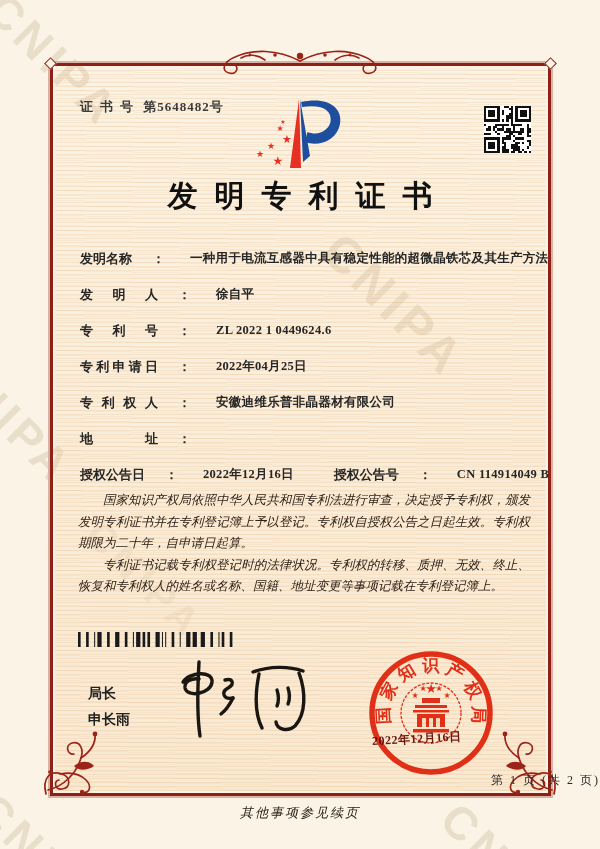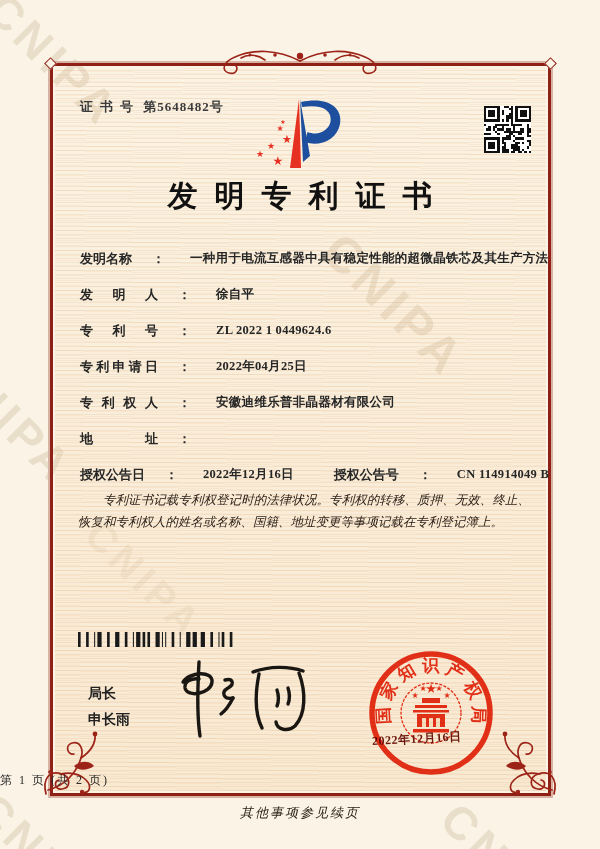--- a/index.html
+++ b/index.html
@@ -78,21 +78,21 @@
   .director{position:absolute;left:88px;top:680px;z-index:3;
             font-family:"Liberation Sans","DejaVu Sans",sans-serif;
             font-size:14px;font-weight:600;color:#222;line-height:26px;}
   .signature{position:absolute;left:165px;top:652px;z-index:4;}
   .seal{position:absolute;left:366px;top:648px;z-index:4;mix-blend-mode:multiply;opacity:0.95;}
   .seal-date{
     position:absolute;left:372px;top:730px;z-index:5;width:116px;
     font-size:12px;font-weight:bold;color:#6f1a10;letter-spacing:0.5px;
     transform:rotate(-3deg);white-space:nowrap;mix-blend-mode:multiply;
   }
-  .page-no{position:absolute;left:0;right:0;top:772px;z-index:3;text-align:left;
+  .page-no{position:absolute;left:0;right:0;top:772px;z-index:3;text-align:right;
            font-size:12px;color:#2a2a2a;letter-spacing:2px;}
   .footer-note{position:absolute;left:0;right:0;top:804px;z-index:3;text-align:center;
                font-size:13px;font-style:italic;color:#2e2218;letter-spacing:2px;}
 </style>
 </head>
 <body>
 
 <div class="wm wm1">CNIPA</div>
 <div class="wm wm2">CNIPA</div>
 <div class="wm wm3">CNIPA</div>
@@ -344,20 +344,21 @@
       <span class="colon">：</span>
       <span class="val">2022年12月16日</span>
     <span class="grant-gap"></span>
     <span>授权公告号</span>
       <span class="colon">：</span>
       <span class="val">CN 114914049 B</span>
   </div>
 </div>
 
 <div class="paras">
+  <p>国家知识产权局依照中华人民共和国专利法进行审查，决定授予专利权，颁发发明专利证书并在专利登记簿上予以登记。专利权自授权公告之日起生效。专利权期限为二十年，自申请日起算。</p>
   <p>专利证书记载专利权登记时的法律状况。专利权的转移、质押、无效、终止、恢复和专利权人的姓名或名称、国籍、地址变更等事项记载在专利登记簿上。</p>
 </div>
 
 <svg class="barcode" width="155" height="15" viewBox="0 0 155 15">
     <rect x="0" y="0" width="2.6291666666666664" height="15" fill="#1a1a1a"></rect>
     <rect x="8.072916666666666" y="0" width="2.6291666666666664" height="15" fill="#1a1a1a"></rect>
     <rect x="16.145833333333332" y="0" width="1.0145833333333334" height="15" fill="#1a1a1a"></rect>
     <rect x="19.375" y="0" width="4.24375" height="15" fill="#1a1a1a"></rect>
     <rect x="29.0625" y="0" width="2.6291666666666664" height="15" fill="#1a1a1a"></rect>
     <rect x="37.135416666666664" y="0" width="4.24375" height="15" fill="#1a1a1a"></rect>

